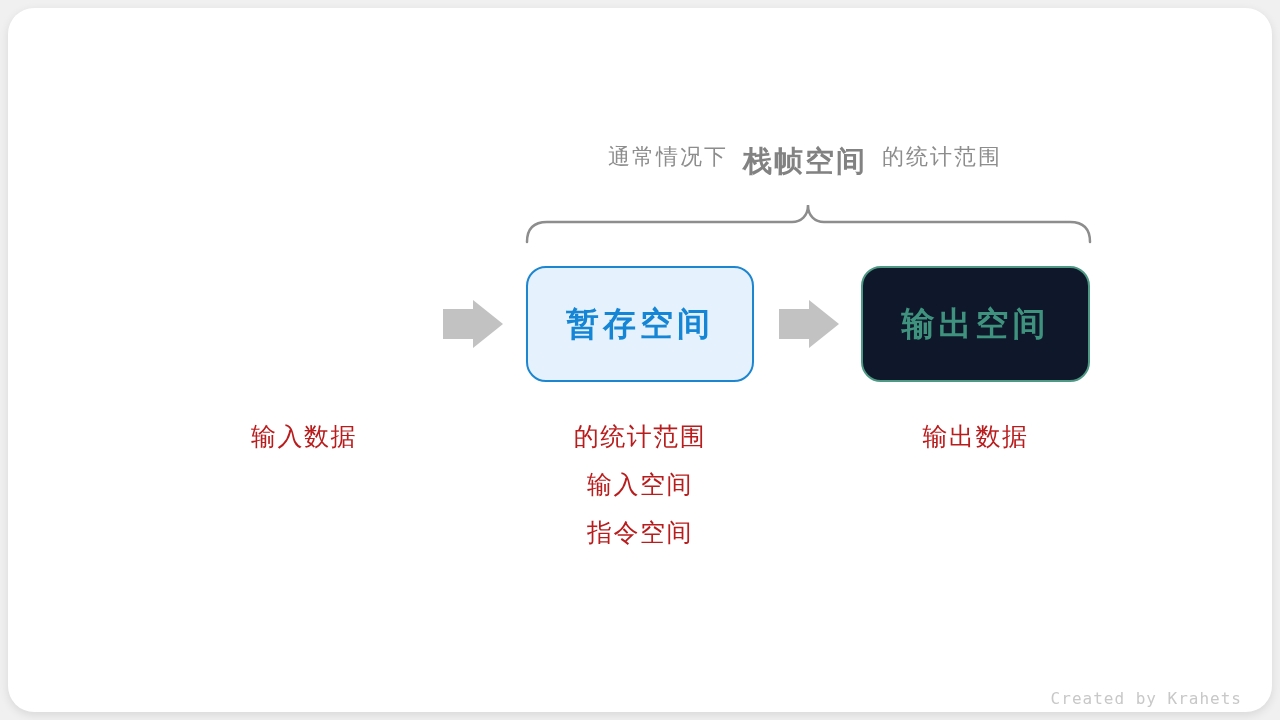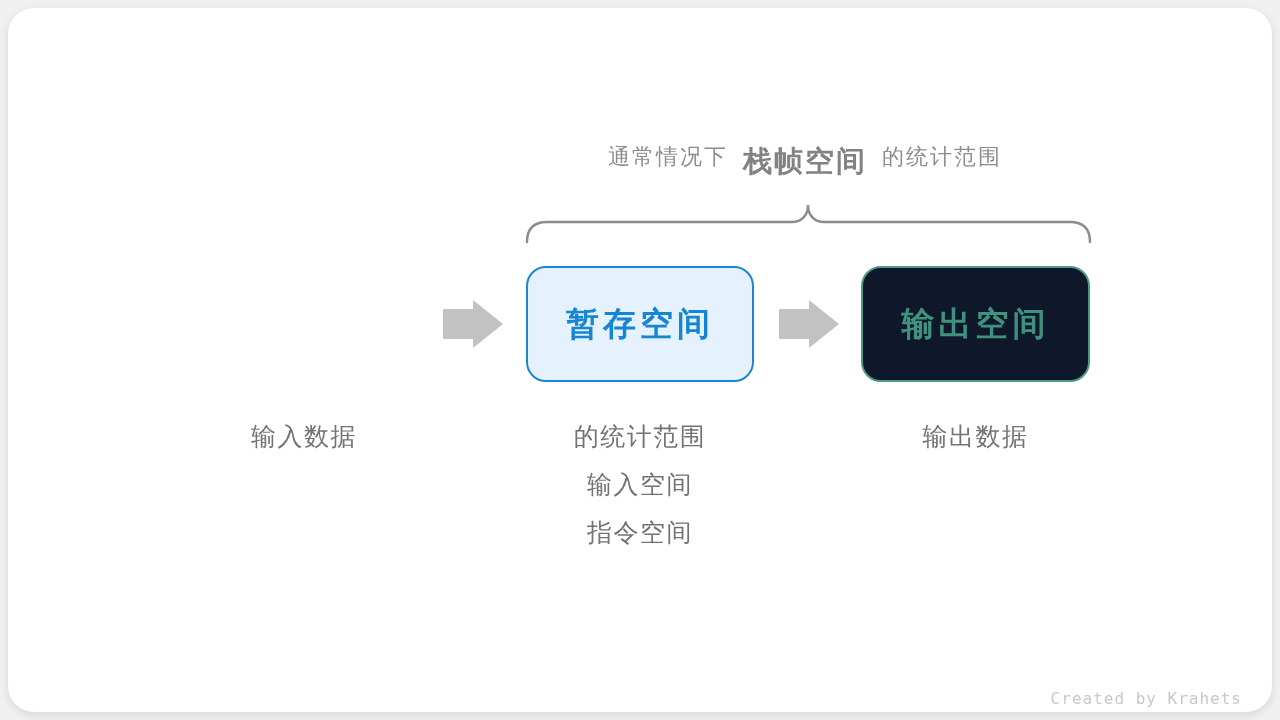--- a/index.html
+++ b/index.html
@@ -35,21 +35,21 @@
     white-space: nowrap;
   }
   .box-input  { left: 190px; width: 228px; border-color: #64a35e; background: #f0f7ee; color: #51a254; }
   .box-temp   { left: 526px; width: 228px; border-color: #1d86d0; background: #e5f1fc; color: #1585d5; }
   .box-output { left: 861px; width: 229px; border-color: #4d9983; background: #0f172a; color: #3f937e; }
   .arrow-svg { position: absolute; top: 300px; width: 60px; height: 48px; }
   .arrow-1 { left: 443px; }
   .arrow-2 { left: 779px; }
   .annotation-col {
     position: absolute; top: 412px;
-    color: #737373;
+    color: #b91c1c;
     font-size: 25px; letter-spacing: 1.5px;
     text-align: center;
     white-space: nowrap;
   }
   .annotation-col .annotation-line { height: 48px; line-height: 48px; }
   .col-1 { left: 190px; width: 228px; }
   .col-2 { left: 526px; width: 228px; }
   .col-3 { left: 861px; width: 229px; }
   .footer-credit {
     position: absolute; right: 38px; top: 689px;

